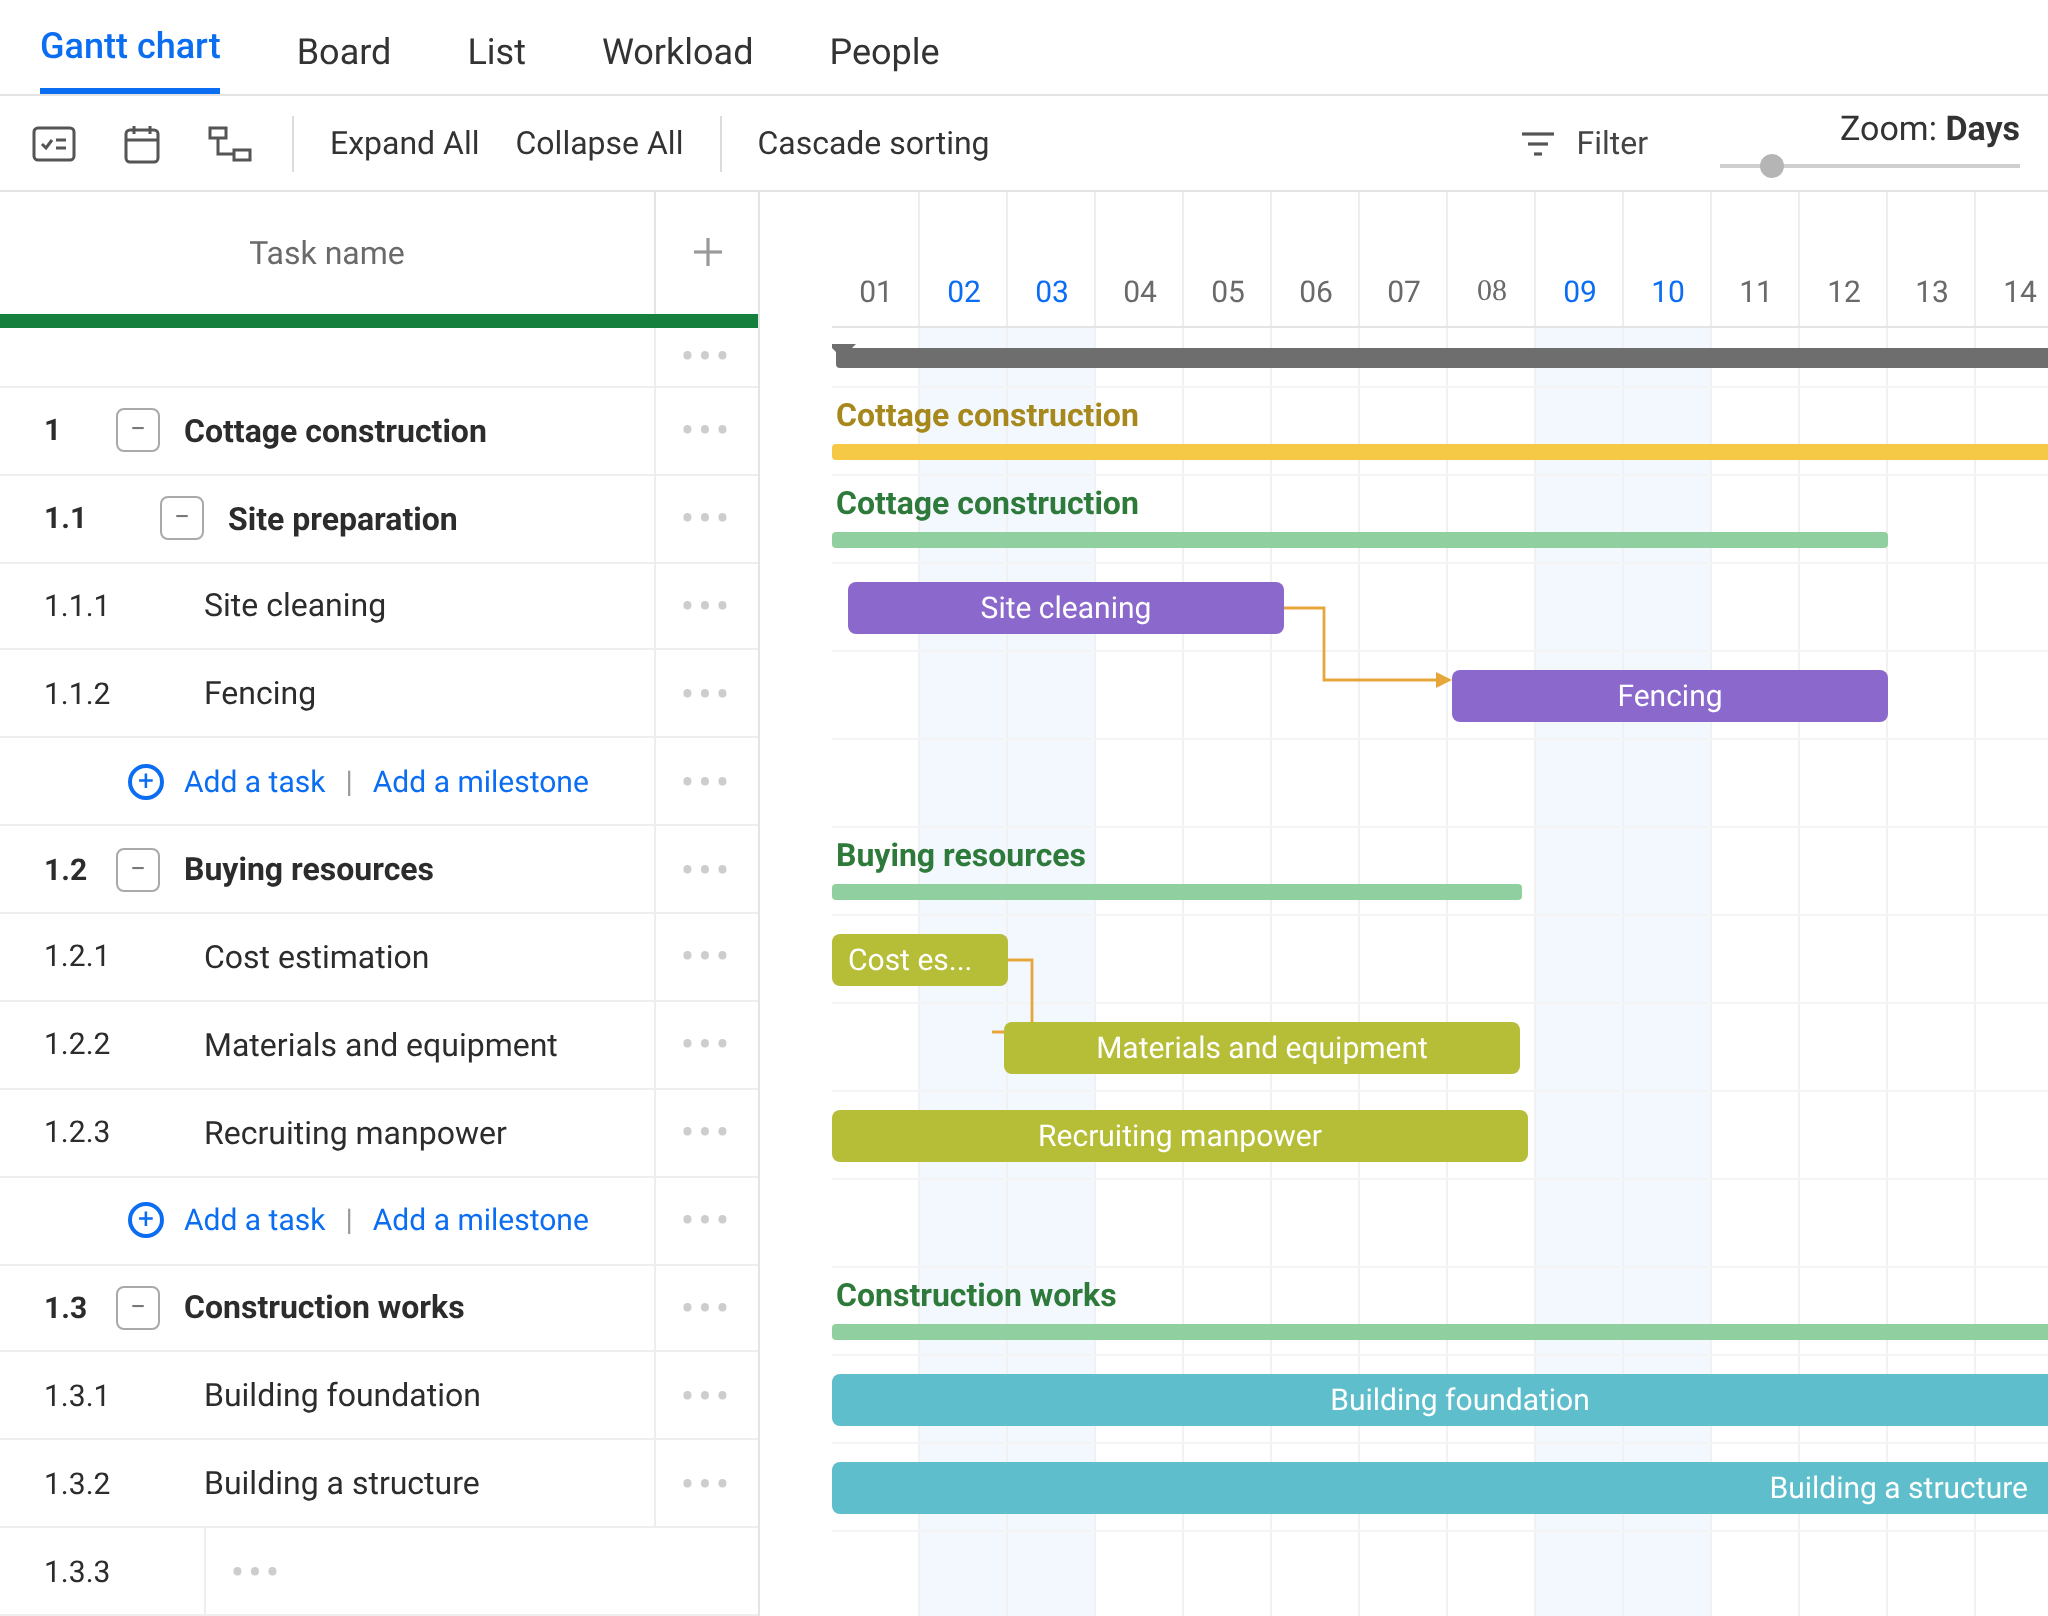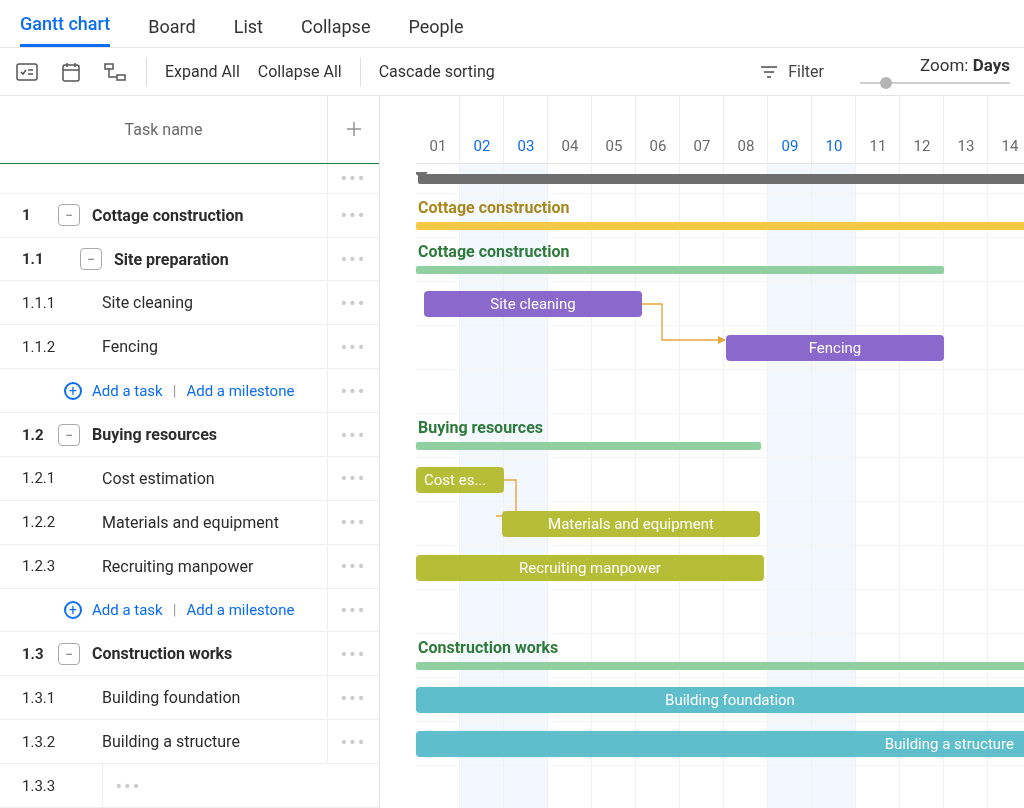--- a/index.html
+++ b/index.html
@@ -20,21 +20,21 @@
 .zoom { display: flex; flex-direction: column; align-items: flex-end; gap: 2px; margin-left: 18px; }
 .zoom-label { font-size: 17px; }
 .zoom-label b { font-weight: 700; }
 .slider { width: 150px; height: 12px; position: relative; }
 .slider-track { position: absolute; left: 0; right: 0; top: 5px; height: 2px; background: #cfcfcf; }
 .slider-thumb { position: absolute; top: 0; left: 20px; width: 12px; height: 12px; border-radius: 50%; background: #b5b5b5; }
 
 
 .main { display: flex; height: calc(808px - 48px - 48px); position: relative; }
 .left { width: 380px; border-right: 1px solid #e4e4e4; display: flex; flex-direction: column; }
-.left-header { display: flex; height: 68px; border-bottom: 1px solid #15803d; }
+.left-header { display: flex; height: 68px; border-bottom: 7px solid #15803d; }
 .lh-taskname { width: 328px; display: flex; align-items: center; justify-content: center; color: #6a6a6a; font-size: 16px; border-right: 1px solid #e4e4e4; }
 .lh-add { flex: 1; display: flex; align-items: center; justify-content: center; }
 
 .row { display: flex; align-items: center; height: 44px; border-bottom: 1px solid #eee; position: relative; }
 .row.spacer { height: 30px; }
 .row .num { width: 58px; padding-left: 22px; font-size: 15px; color: #2c2c2c; }
 .row.bold .num, .row.bold .rname { font-weight: 700; }
 .row.sub .num { padding-left: 22px; }
 .row .toggle { width: 22px; height: 22px; border: 1px solid #a9a9a9; border-radius: 4px; display: flex; align-items: center; justify-content: center; font-size: 14px; color: #777; margin-right: 12px; cursor: pointer; line-height: 0; }
 .row .rname { flex: 1; font-size: 16px; color: #2c2c2c; }
@@ -76,21 +76,21 @@
 svg.dep path { stroke: #e7a63b; stroke-width: 1.4; fill: none; }
 svg.dep polygon { fill: #e7a63b; }
 </style>
 </head>
 <body>
 
 <div class="tabs">
   <div class="tab active">Gantt chart</div>
   <div class="tab">Board</div>
   <div class="tab">List</div>
-  <div class="tab">Collapse</div>
+  <div class="tab">Workload</div>
   <div class="tab">People</div>
 </div>
 
 <div class="toolbar">
   <div class="tb-iconbtn">
     <svg width="22" height="20" viewBox="0 0 22 20">
         <rect x="1" y="2" width="20" height="16" rx="2" fill="none" stroke="#555" stroke-width="1.5"></rect>
         <path d="M5 10 l2 2 l3 -4" fill="none" stroke="#555" stroke-width="1.5"></path>
         <line x1="12" y1="8" x2="17" y2="8" stroke="#555" stroke-width="1.5"></line>
         <line x1="12" y1="12" x2="17" y2="12" stroke="#555" stroke-width="1.5"></line>
@@ -258,21 +258,21 @@
         <div class="day-label weekend" style="left: 88px;">03</div>
         <div class="day-cell" style="left: 132px;"></div>
         <div class="day-label" style="left: 132px;">04</div>
         <div class="day-cell" style="left: 176px;"></div>
         <div class="day-label" style="left: 176px;">05</div>
         <div class="day-cell" style="left: 220px;"></div>
         <div class="day-label" style="left: 220px;">06</div>
         <div class="day-cell" style="left: 264px;"></div>
         <div class="day-label" style="left: 264px;">07</div>
         <div class="day-cell" style="left: 308px;"></div>
-        <div class="day-label" style="left: 308px;">08</div>
+        <div class="day-label" style="left: 308px; font-family: Liberation Serif, serif;">08</div>
         <div class="day-cell" style="left: 352px;"></div>
         <div class="day-label weekend" style="left: 352px;">09</div>
         <div class="day-cell" style="left: 396px;"></div>
         <div class="day-label weekend" style="left: 396px;">10</div>
         <div class="day-cell" style="left: 440px;"></div>
         <div class="day-label" style="left: 440px;">11</div>
         <div class="day-cell" style="left: 484px;"></div>
         <div class="day-label" style="left: 484px;">12</div>
         <div class="day-cell" style="left: 528px;"></div>
         <div class="day-label" style="left: 528px;">13</div>

